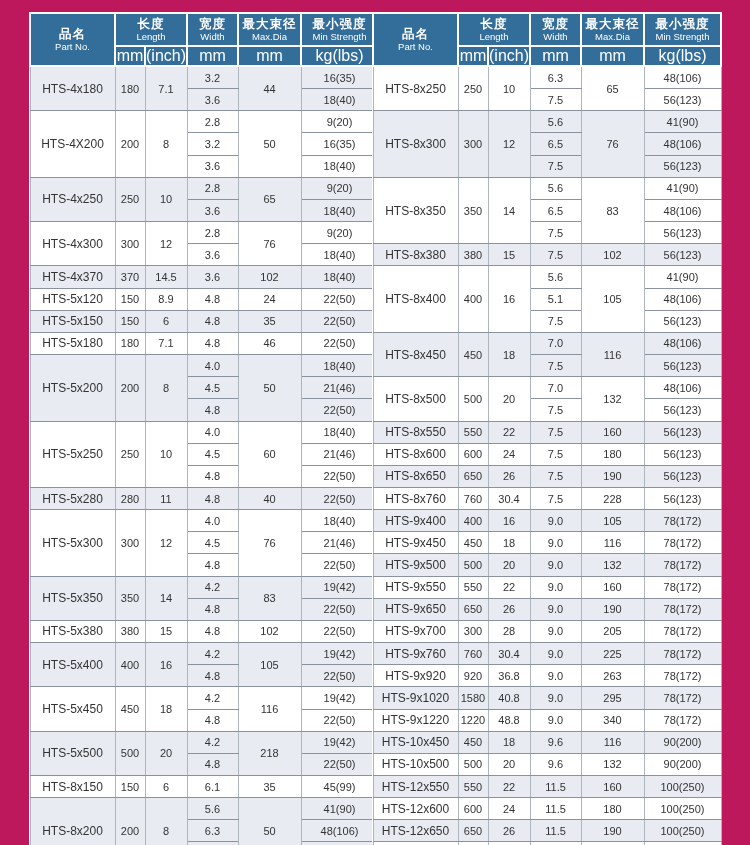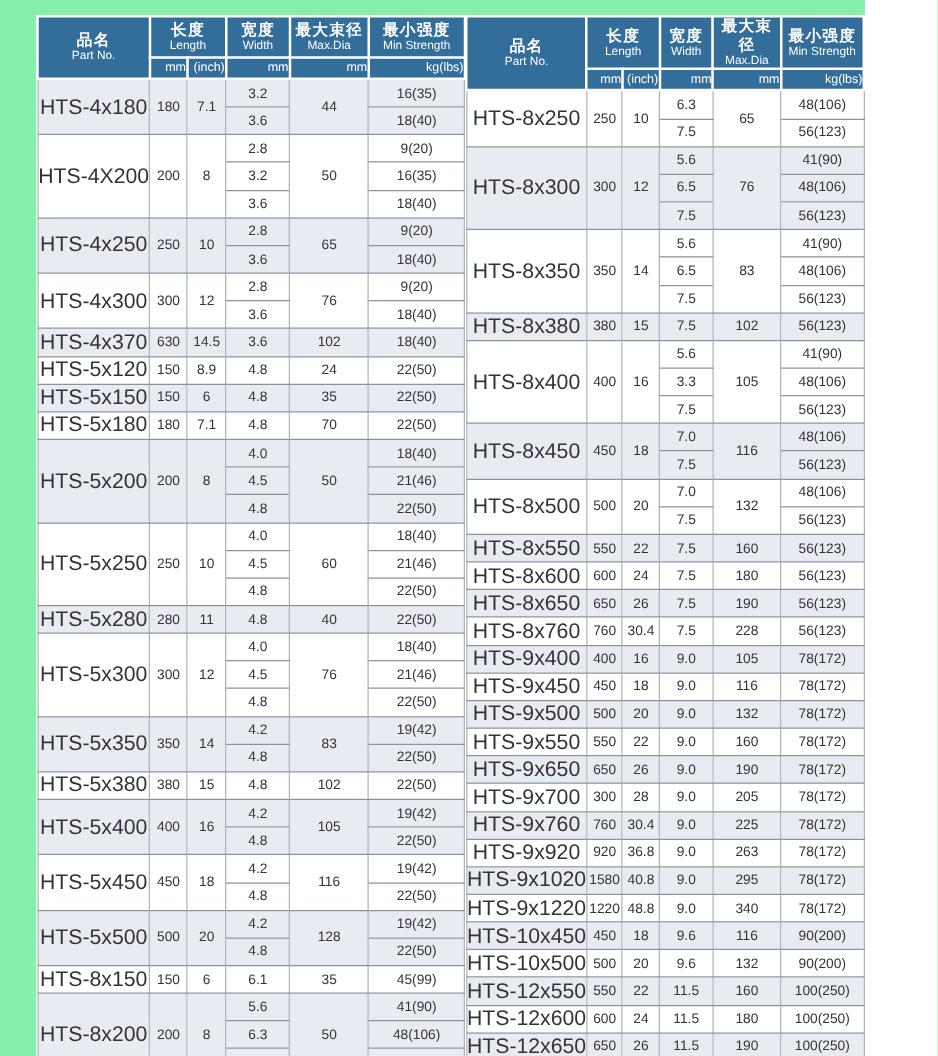--- a/index.html
+++ b/index.html
@@ -1,50 +1,50 @@
 <!DOCTYPE html>
 <html style="--header_bg: #336d99; --header_text: #ffffff; --row_shaded: #e8ecf2; --row_white: #ffffff; --border_h: #8a939d; --border_v: #adb5bd; --text: #333333;"><head>
 <meta charset="utf-8">
 <title>Specification Table</title>
 <style>
   html,body{margin:0;padding:0;}
   body{
     width:750px;height:845px;overflow:hidden;background:#ffffff;
     font-family:"Liberation Sans","DejaVu Sans",sans-serif;
   }
-  .page{position:relative;width:692px;height:845px;overflow:hidden;background:#86efac;text-decoration:underline;}
+  .page{position:relative;width:750px;height:845px;overflow:hidden;background:#be185d;text-decoration:underline;}
   table.spec{
     position:absolute;top:12px;border-collapse:collapse;table-layout:fixed;
     background:#ffffff;
   }
   #table-left{left:29px;}
   #table-right{left:372px;}
   
   thead th{
     background:var(--header_bg);color:var(--header_text);
     border:2px solid #ffffff;padding:0;text-align:center;vertical-align:middle;
     font-weight:normal;
   }
   thead tr.h-main th{height:31px;}
-  thead tr.h-sub th{height:15px;font-size:10px;text-align:right;}
+  thead tr.h-sub th{height:15px;font-size:16px;}
   thead .zh{font-size:12.5px;font-weight:bold;line-height:1.2;letter-spacing:1px;}
   thead .en{font-size:9.5px;font-weight:normal;line-height:1.1;}
   
   tbody td{
     height:21.16px;padding:0;text-align:center;vertical-align:middle;
     font-size:11px;color:var(--text);
     border-top:1px solid var(--border_h);
     border-bottom:1px solid var(--border_h);
     border-left:1px solid var(--border_v);
     border-right:1px solid var(--border_v);
     background:var(--row_white);
     overflow:hidden;white-space:nowrap;
   }
   tbody tr.shaded td{background:var(--row_shaded);}
-  tbody td.part{font-size:17px;}
+  tbody td.part{font-size:12px;}
 </style>
 </head>
 <body>
 
 <div class="page">
   <table class="spec" id="table-left">
       <colgroup>
         <col style="width: 85px;">
         <col style="width: 30px;">
         <col style="width: 31px;">
@@ -131,21 +131,21 @@
           <td>2.8</td>
           <td rowspan="2">76</td>
           <td>9(20)</td>
         </tr>
         <tr>
           <td>3.6</td>
           <td>18(40)</td>
         </tr>
         <tr class="shaded">
           <td rowspan="1" class="part">HTS-4x370</td>
-          <td rowspan="1">630</td>
+          <td rowspan="1">370</td>
           <td rowspan="1">14.5</td>
           <td>3.6</td>
           <td rowspan="1">102</td>
           <td>18(40)</td>
         </tr>
         <tr>
           <td rowspan="1" class="part">HTS-5x120</td>
           <td rowspan="1">150</td>
           <td rowspan="1">8.9</td>
           <td>4.8</td>
@@ -158,21 +158,21 @@
           <td rowspan="1">6</td>
           <td>4.8</td>
           <td rowspan="1">35</td>
           <td>22(50)</td>
         </tr>
         <tr>
           <td rowspan="1" class="part">HTS-5x180</td>
           <td rowspan="1">180</td>
           <td rowspan="1">7.1</td>
           <td>4.8</td>
-          <td rowspan="1">70</td>
+          <td rowspan="1">46</td>
           <td>22(50)</td>
         </tr>
         <tr class="shaded">
           <td rowspan="3" class="part">HTS-5x200</td>
           <td rowspan="3">200</td>
           <td rowspan="3">8</td>
           <td>4.0</td>
           <td rowspan="3">50</td>
           <td>18(40)</td>
         </tr>
@@ -266,21 +266,21 @@
         </tr>
         <tr>
           <td>4.8</td>
           <td>22(50)</td>
         </tr>
         <tr class="shaded">
           <td rowspan="2" class="part">HTS-5x500</td>
           <td rowspan="2">500</td>
           <td rowspan="2">20</td>
           <td>4.2</td>
-          <td rowspan="2">128</td>
+          <td rowspan="2">218</td>
           <td>19(42)</td>
         </tr>
         <tr class="shaded">
           <td>4.8</td>
           <td>22(50)</td>
         </tr>
         <tr>
           <td rowspan="1" class="part">HTS-8x150</td>
           <td rowspan="1">150</td>
           <td rowspan="1">6</td>
@@ -401,21 +401,21 @@
         </tr>
         <tr>
           <td rowspan="3" class="part">HTS-8x400</td>
           <td rowspan="3">400</td>
           <td rowspan="3">16</td>
           <td>5.6</td>
           <td rowspan="3">105</td>
           <td>41(90)</td>
         </tr>
         <tr>
-          <td>3.3</td>
+          <td>5.1</td>
           <td>48(106)</td>
         </tr>
         <tr>
           <td>7.5</td>
           <td>56(123)</td>
         </tr>
         <tr class="shaded">
           <td rowspan="2" class="part">HTS-8x450</td>
           <td rowspan="2">450</td>
           <td rowspan="2">18</td>

